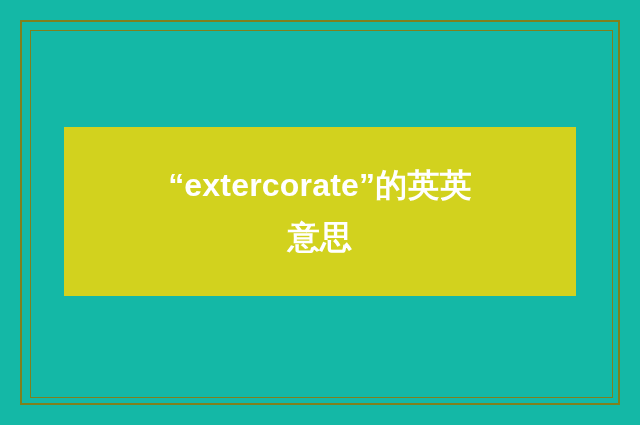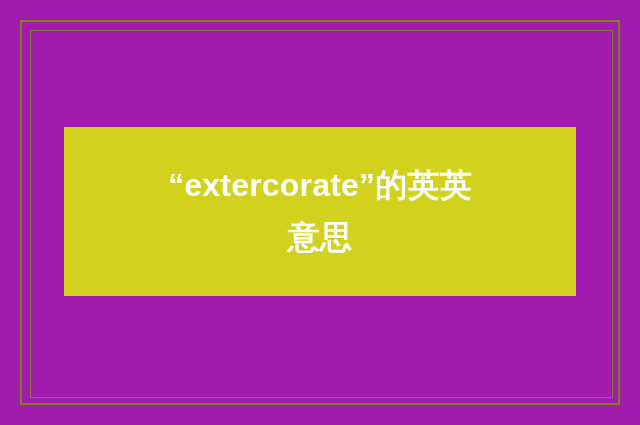--- a/index.html
+++ b/index.html
@@ -12,21 +12,21 @@
     height: 425px;
     overflow: hidden;
     font-family: "Liberation Sans", "DejaVu Sans", sans-serif;
   }
 
   
   .canvas {
     position: relative;
     width: 640px;
     height: 425px;
-    background: #a21caf;
+    background: #14b8a6;
     box-sizing: border-box;
   }
 
   
   .frame-outer {
     position: absolute;
     left: 20px;
     top: 20px;
     right: 20px;
     bottom: 20px;

